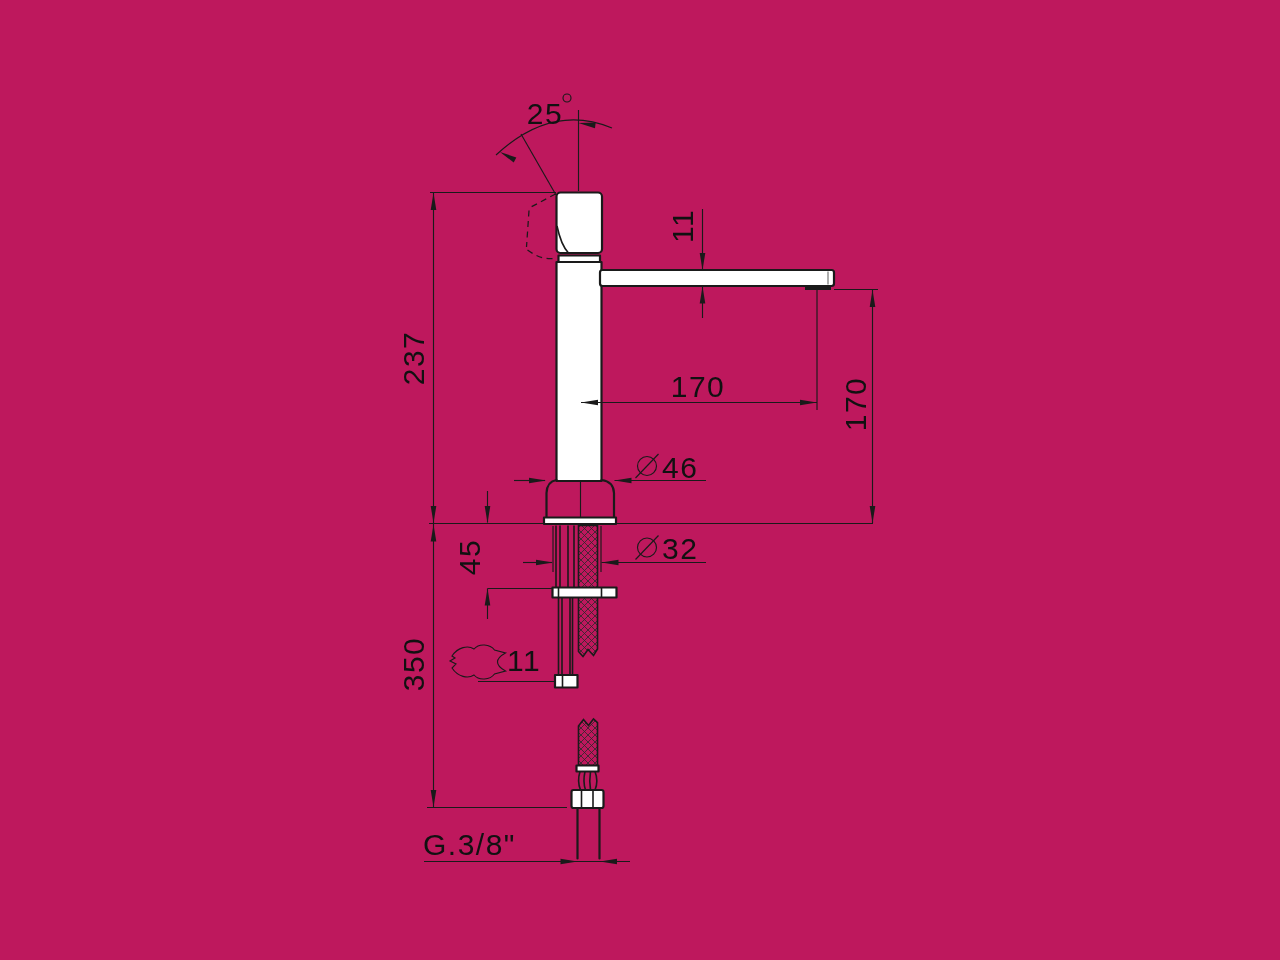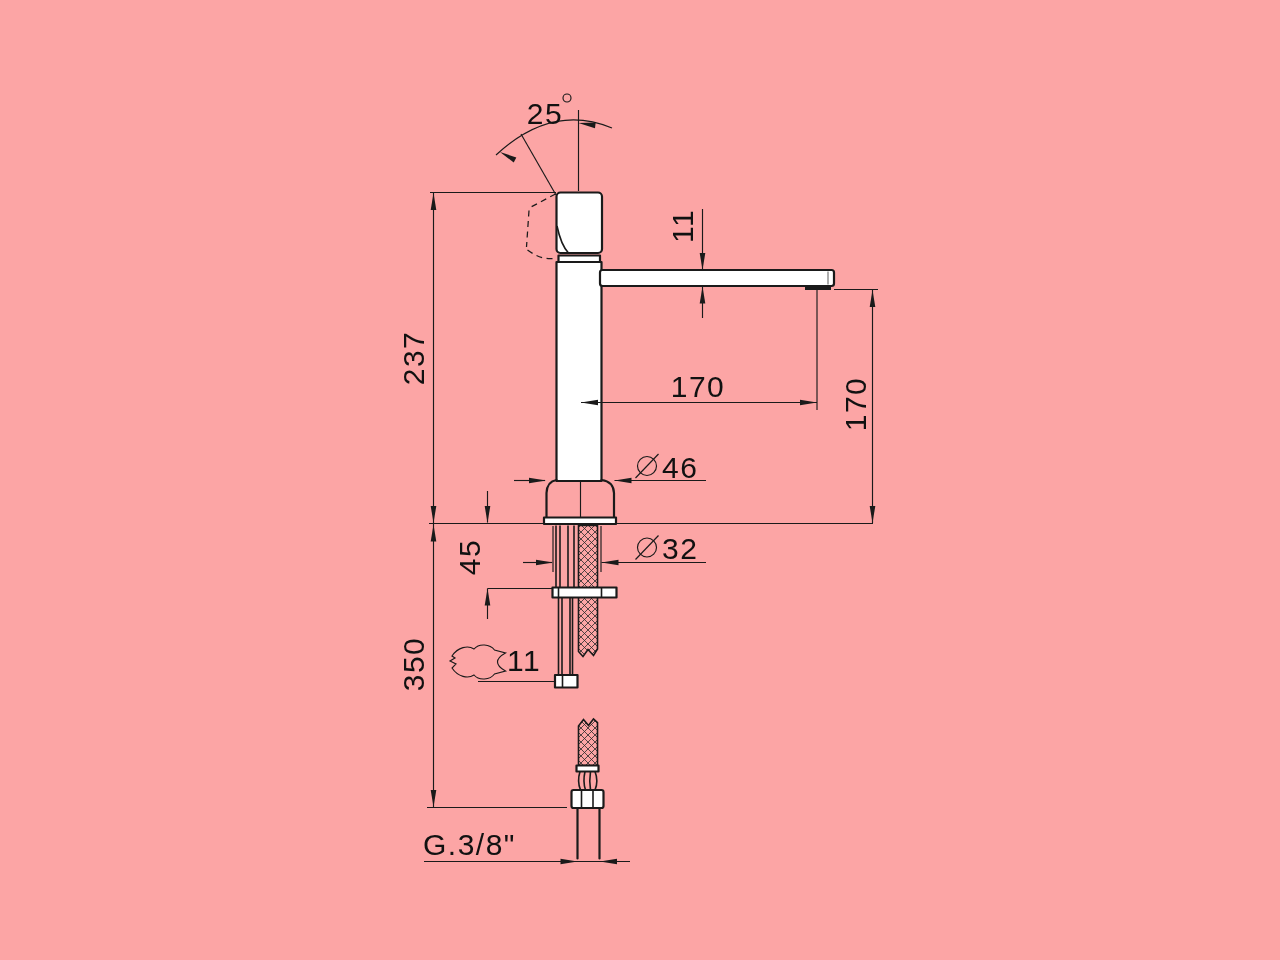--- a/index.html
+++ b/index.html
@@ -7,21 +7,21 @@
     padding: 0;
     background: #ffffff;
     width: 1280px;
     height: 960px;
     overflow: hidden;
   }
   .stage {
     position: relative;
     width: 1280px;
     height: 960px;
-    background: #fca5a5;
+    background: #be185d;
   }
   svg { display: block; }
   .obj  { stroke: #1a1a1a; stroke-width: 2.2; fill: none; stroke-linecap: round; stroke-linejoin: round; }
   .objf { stroke: #1a1a1a; stroke-width: 2.2; fill: #ffffff; stroke-linejoin: round; }
   .thin { stroke: #1a1a1a; stroke-width: 1.6; fill: none; }
   .dim  { stroke: #1a1a1a; stroke-width: 1.15; fill: none; }
   .arr  { fill: #1a1a1a; stroke: none; }
   .dash { stroke: #1a1a1a; stroke-width: 1.25; fill: none; stroke-dasharray: 6 4.5; }
   .seam { stroke: #adadad; stroke-width: 2; fill: none; }
   .hatchbox { stroke: #1a1a1a; stroke-width: 1.6; }

